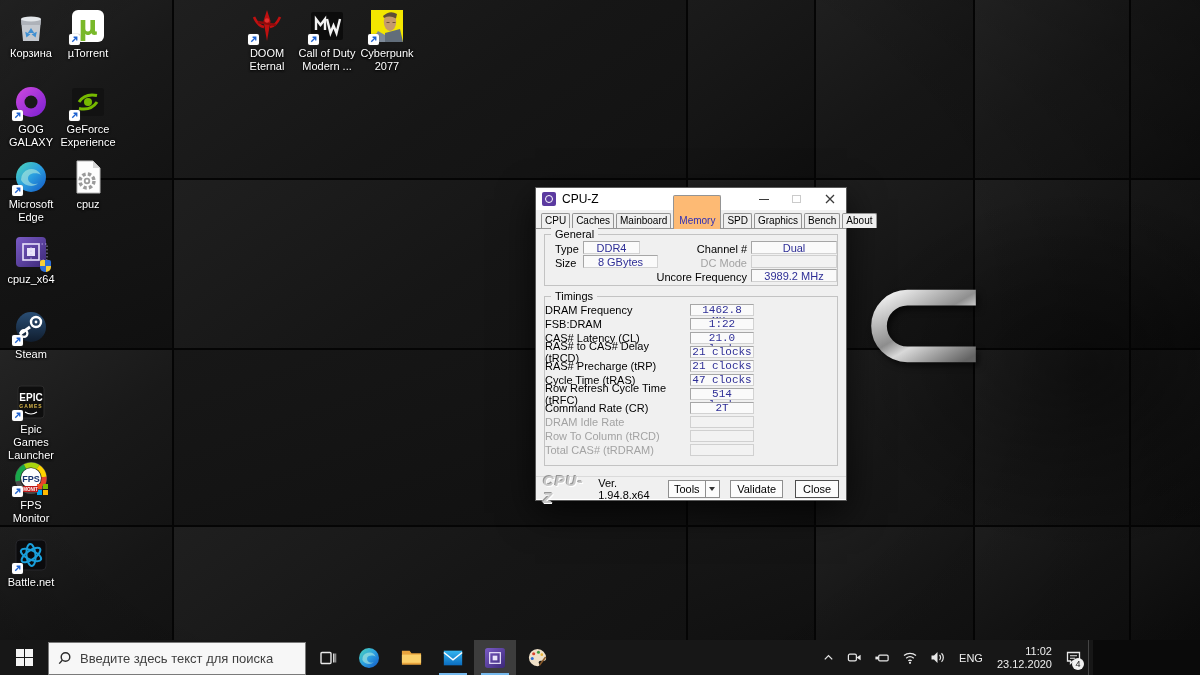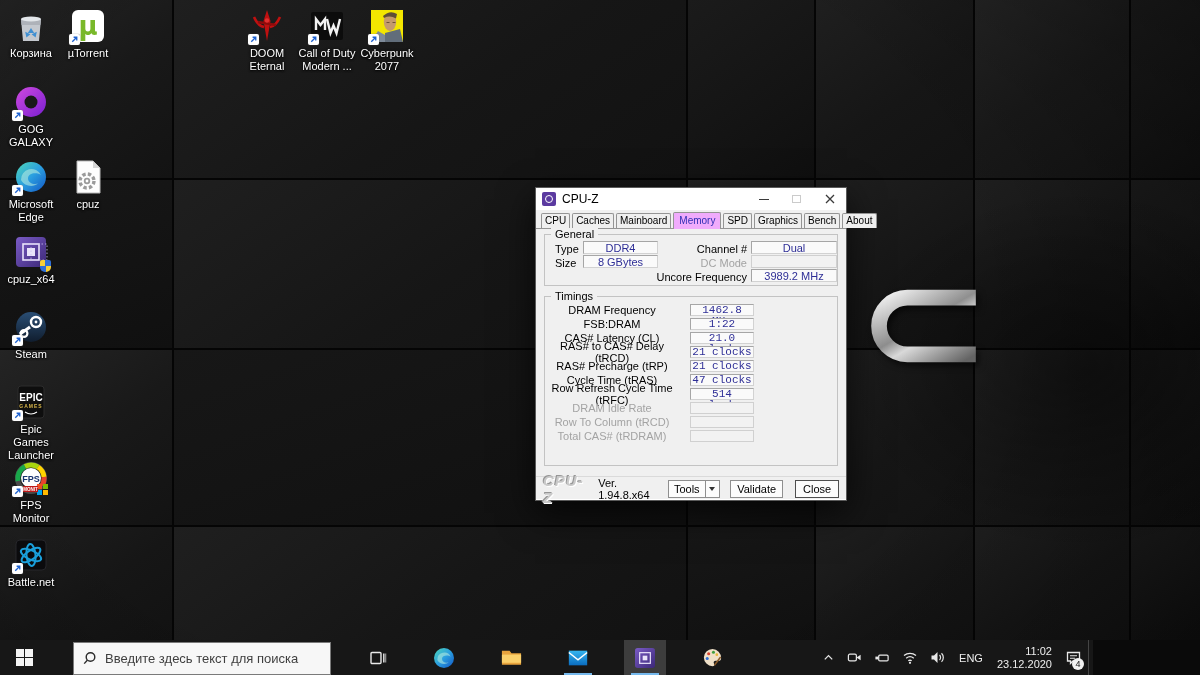--- a/index.html
+++ b/index.html
@@ -44,56 +44,56 @@
   .ttl { font-size:12px; margin-left:6px; flex:1; }
   .cbtns { display:flex; height:22px; }
   .cb { width:33px; height:22px; display:flex; align-items:center; justify-content:center; cursor:pointer; }
   .ming { width:10px; height:1px; background:#3a3a3a; }
   .maxg { width:9px; height:8px; border:1px solid #cbcbcb; }
 
   .tabs { display:flex; align-items:flex-end; border-bottom:1px solid #949494; padding:3px 5px 0;
           white-space:nowrap; height:19px; }
   .tab { font-size:10px; border:1px solid #949494; border-bottom:none; border-radius:2px 2px 0 0;
          padding:1px 3px 2px; margin-right:2px; background:#efefef; cursor:pointer; color:#000; }
-  .tab.active { color:#2f2fb4; background:#f0abfc; padding:2px 5px 3px; margin-bottom:-1px; position:relative; z-index:2; }
+  .tab.active { color:#2f2fb4; background:#fdba74; padding:19px 5px 3px; margin-bottom:-1px; position:relative; z-index:2; }
 
   .group { position:relative; border:1px solid #c3c3c3; margin:0 8px; background:#f0f0f0; }
   .group .legend { position:absolute; top:-7px; left:6px; background:#f0f0f0; padding:0 4px; font-size:11px; }
   .general { margin-top:5px; height:52px;padding-left:20px; }
   .timings { margin-top:10px; height:170px; padding-top:6px; }
   .flab { position:absolute; font-size:11px; line-height:13px; }
   .flab.r { text-align:right; }
   .fbox { position:absolute; height:13px; background:#fafafa; border:1px solid #a6a6a6;
           border-bottom-color:#d2d2d2; border-right-color:#d2d2d2;
           font-size:11px; line-height:12px; text-align:center; color:#2e2e96; }
   .dislab { color:#a3a3a3 !important; }
   .disbox { background:#f2f2f2 !important; border-color:#d0d0d0 !important; }
 
   .trow { display:flex; height:14px; align-items:center; }
-  .tlab { width:134px; text-align:center; font-size:11px; flex:none; }
+  .tlab { width:134px; text-align:left; font-size:11px; flex:none; }
   .tbox { margin-left:11px; width:64px; height:12px; background:#fafafa; border:1px solid #a6a6a6;
           border-bottom-color:#d2d2d2; border-right-color:#d2d2d2;
           font-size:11px; line-height:11px; text-align:center; color:#2e2e96; flex:none;font-family:Liberation Mono, monospace; }
 
   .wfoot { position:absolute; left:0; right:0; bottom:0; height:24px; border-top:1px solid #dadada;
            box-shadow:0 -1px 0 #fff inset; display:flex; align-items:center; padding:0 7px; }
   .czlogo { font-size:15px; font-weight:bold; font-style:italic; letter-spacing:1px; color:#c9c9c9;
             text-shadow:1px 1px 0 #fff, -1px -1px 0 #969696; }
   .ver { font-size:11px; margin-left:7px; margin-right:auto; }
   .btn { height:18px; background:#fcfcfc; border:1px solid #8f8f8f; font-size:11px;
          font-family:"Liberation Sans",sans-serif; cursor:pointer; display:flex; align-items:center; justify-content:center; }
   .btn.tools { width:40px; }
   .btn.arrow { width:16px; margin-left:-1px; }
   .btn.validate { width:56px; margin-left:10px; }
   .btn.close { width:46px; margin-left:12px; border-color:#4f4f4f; }
   .tri { width:0; height:0; border-left:3.5px solid transparent; border-right:3.5px solid transparent; border-top:4.5px solid #333; }
 
   
   .taskbar { position:absolute; left:0; bottom:0; width:1093px; height:35px; background:#171717;
-             display:flex; align-items:center; z-index:5;gap:25px; }
+             display:flex; align-items:center; z-index:5; }
   .tb-start { width:48px; height:35px; display:flex; align-items:center; justify-content:center; cursor:pointer; flex:none; }
   .tb-search { width:258px; height:33px; margin-top:1px; background:#f7f7f7; border:1px solid #7a7a7a;
                display:flex; align-items:center; padding:0 9px; flex:none; cursor:text; }
   .tb-search input { border:none; outline:none; background:transparent; font-size:13px; color:#3f3f3f;
                font-family:"Liberation Sans",sans-serif; width:210px; margin-left:8px; }
   .tb-search input::placeholder { color:#3f3f3f; opacity:1; }
   .tb-app { width:42px; height:35px; display:flex; align-items:center; justify-content:center;
             position:relative; cursor:pointer; flex:none; }
   .tb-app.active { background:#3d3d3d; }
   .ul { position:absolute; left:7px; right:7px; bottom:0; height:2px; background:#76b9ed; }
@@ -197,20 +197,37 @@
       </svg>
       <span class="shortcut">
           <svg viewBox="0 0 10 10" width="9" height="9">
             <path d="M2.5 7.5 L7.5 2.5 M4 2.5 H7.5 V6" stroke="#1e62d0" stroke-width="1.5" fill="none"></path>
           </svg>
         </span>
     </div>
     <div class="lbl">GOG GALAXY</div>
   </div>
 
+  <div class="dicon" style="left:59px;top:84px">
+    <div class="ic">
+      <svg viewBox="0 0 36 36" width="36" height="36">
+        <rect x="2" y="4" width="32" height="28" rx="3" fill="#121212"></rect>
+        <path d="M9 18 q6 -9 18 -6.5" stroke="#76b900" stroke-width="3" fill="none"></path>
+        <path d="M27 18 q-6 9 -18 6.5" stroke="#76b900" stroke-width="3" fill="none"></path>
+        <circle cx="18" cy="18" r="4" fill="#76b900"></circle>
+      </svg>
+      <span class="shortcut">
+          <svg viewBox="0 0 10 10" width="9" height="9">
+            <path d="M2.5 7.5 L7.5 2.5 M4 2.5 H7.5 V6" stroke="#1e62d0" stroke-width="1.5" fill="none"></path>
+          </svg>
+        </span>
+    </div>
+    <div class="lbl">GeForce
+Experience</div>
+  </div>
 
   <div class="dicon" style="left:2px;top:159px">
     <div class="ic">
       <svg viewBox="0 0 36 36" width="36" height="36">
         <defs>
             <linearGradient id="edg" x1="0" y1="0" x2="1" y2="1">
               <stop offset="0" stop-color="#4fd8b8"></stop>
               <stop offset="0.5" stop-color="#2b9fe0"></stop>
               <stop offset="1" stop-color="#1256c4"></stop>
             </linearGradient>
@@ -432,21 +449,21 @@
       <span class="tab active">Memory</span>
       <span class="tab">SPD</span>
       <span class="tab">Graphics</span>
       <span class="tab">Bench</span>
       <span class="tab">About</span>
     </div>
 
     <div class="group general">
       <span class="legend">General</span>
       <span class="flab" style="left:10px;top:8px">Type</span>
-      <span class="fbox" style="left:38px;top:6px;width:75px">DDR4</span>
+      <span class="fbox" style="left:38px;top:6px;width:57px">DDR4</span>
       <span class="flab" style="left:10px;top:22px">Size</span>
       <span class="fbox" style="left:38px;top:20px;width:75px">8 GBytes</span>
       <span class="flab r" style="left:118px;top:8px;width:84px">Channel #</span>
       <span class="fbox" style="left:206px;top:6px;width:86px">Dual</span>
       <span class="flab r dislab" style="left:118px;top:22px;width:84px">DC Mode</span>
       <span class="fbox disbox" style="left:206px;top:20px;width:86px"></span>
       <span class="flab r" style="left:98px;top:36px;width:104px">Uncore Frequency</span>
       <span class="fbox" style="left:206px;top:34px;width:86px">3989.2 MHz</span>
     </div>
 
@@ -472,20 +489,24 @@
           <span class="tlab">RAS# Precharge (tRP)</span>
           <span class="tbox">21 clocks</span>
         </div>
       <div class="trow">
           <span class="tlab">Cycle Time (tRAS)</span>
           <span class="tbox">47 clocks</span>
         </div>
       <div class="trow">
           <span class="tlab">Row Refresh Cycle Time (tRFC)</span>
           <span class="tbox">514 clocks</span>
+        </div>
+      <div class="trow">
+          <span class="tlab">Command Rate (CR)</span>
+          <span class="tbox">2T</span>
         </div>
       <div class="trow">
           <span class="tlab dislab">DRAM Idle Rate</span>
           <span class="tbox disbox"></span>
         </div>
       <div class="trow">
           <span class="tlab dislab">Row To Column (tRCD)</span>
           <span class="tbox disbox"></span>
         </div>
       <div class="trow">

